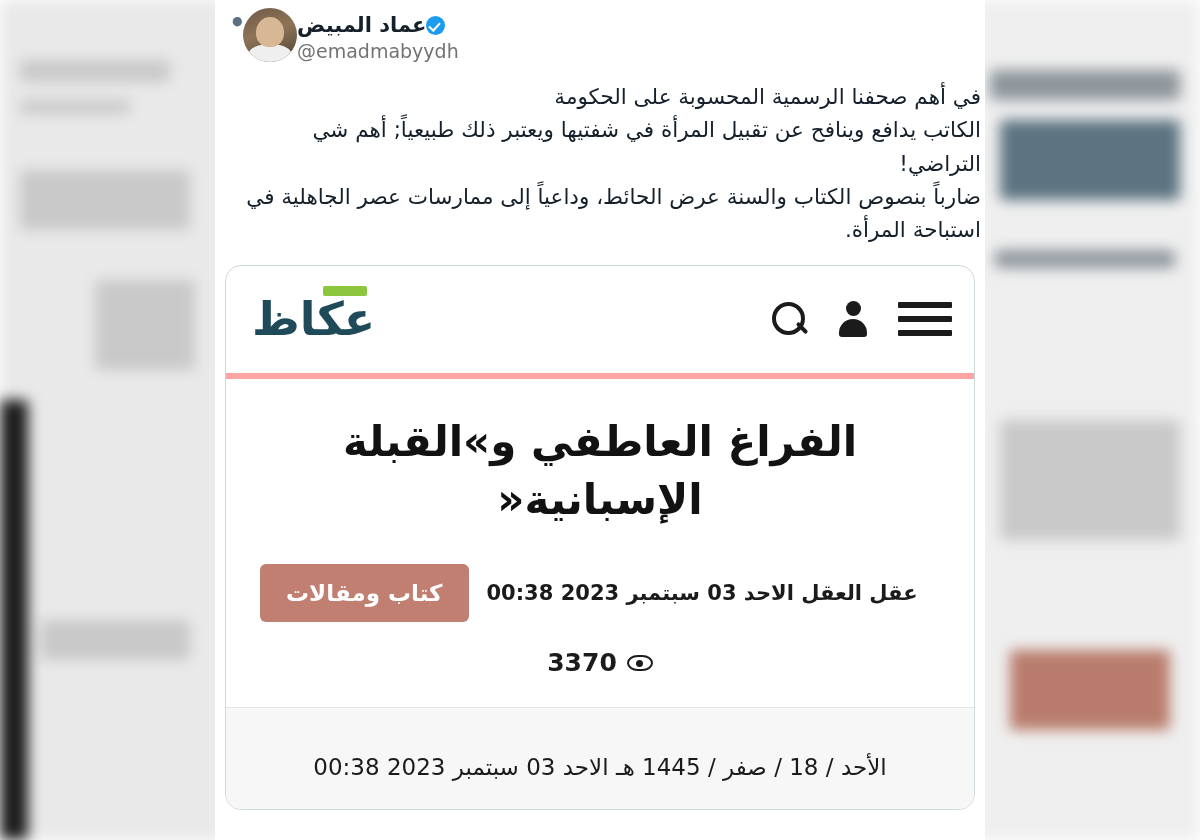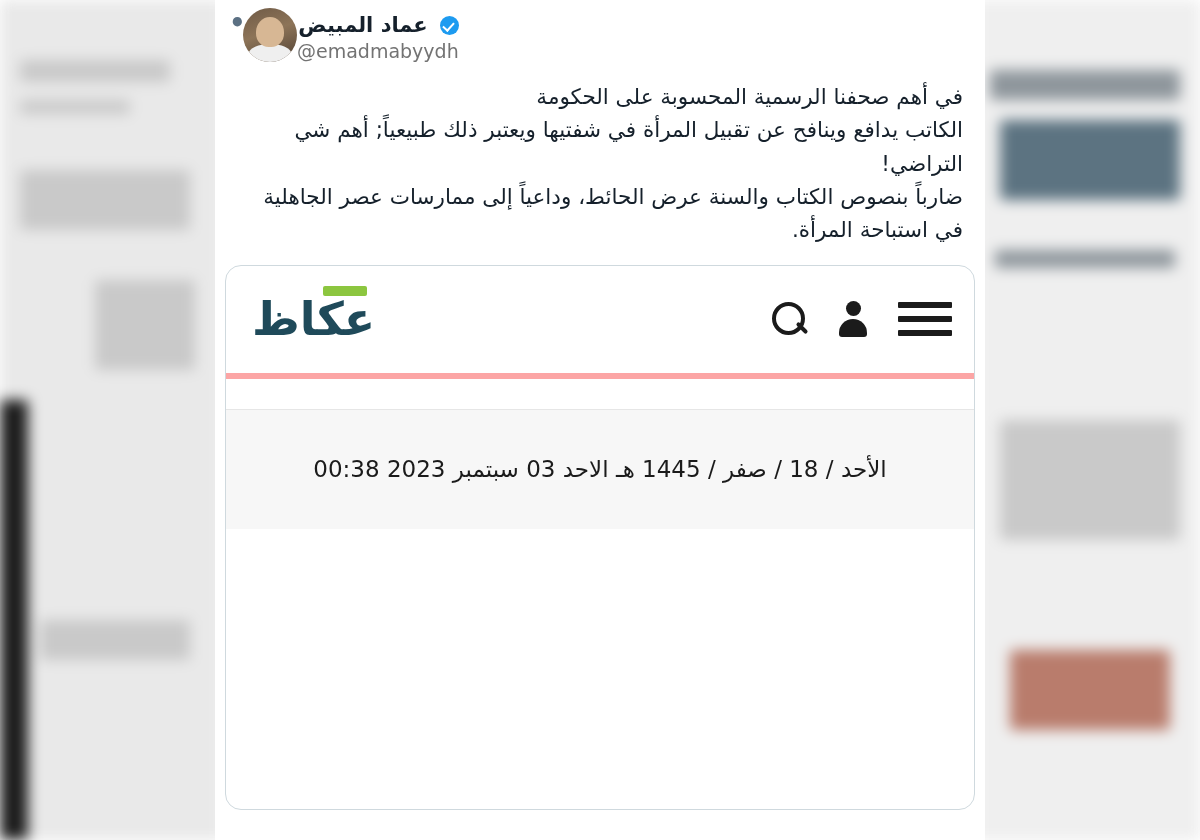--- a/index.html
+++ b/index.html
@@ -95,22 +95,22 @@
     text-align: left;
     direction: rtl;
     line-height: 1.25;
     padding-top: 4px;
     flex: 0 0 auto;
   }
   .name-row {
     display: flex;
     flex-direction: row-reverse;
     align-items: center;
-    justify-content: flex-end;
-    gap: 12px;
+    justify-content: flex-start;
+    gap: 0;
   }
   .display-name {
     font-size: 21px;
     font-weight: bold;
     color: #15202b;
     white-space: nowrap;
   }
   .verified {
     width: 19px; height: 19px;
     border-radius: 50%;
@@ -140,21 +140,21 @@
     left: 14px;
     top: 10px;
     font-size: 26px;
     color: #5b7083;
     letter-spacing: 1px;
     line-height: 1;
     font-weight: bold;
   }
 
   .tweet-body {
-    padding: 18px 22px 10px 18px;
+    padding: 18px 4px 10px 18px;
     direction: rtl;
     text-align: right;
     font-size: 21.5px;
     line-height: 1.55;
     color: #15202b;
   }
   .tweet-body p { margin: 0; }
 
   
   .embed {
@@ -352,19 +352,32 @@
         <div class="icon-burger">
           <span></span>
             <span></span>
             <span></span>
         </div>
         <div class="icon-user"></div>
         <div class="icon-search"></div>
       </div>
     </div>
 
+    <div class="embed-main">
+      <h1 class="article-title">الفراغ العاطفي و»القبلة الإسبانية«</h1>
+
+      <div class="meta-row">
+        <span class="badge">كتاب ومقالات</span>
+        <span class="meta-text">عقل العقل  الاحد 03 سبتمبر 2023 00:38</span>
+      </div>
+
+      <div class="views-row">
+        <span>3370</span>
+        <span class="eye"></span>
+      </div>
+    </div>
 
     <div class="embed-footer">
       <div class="date-line">الأحد / 18 / صفر / 1445 هـ  الاحد 03 سبتمبر 2023 00:38</div>
     </div>
 
   </div>
 </div>
 
 </body></html>

